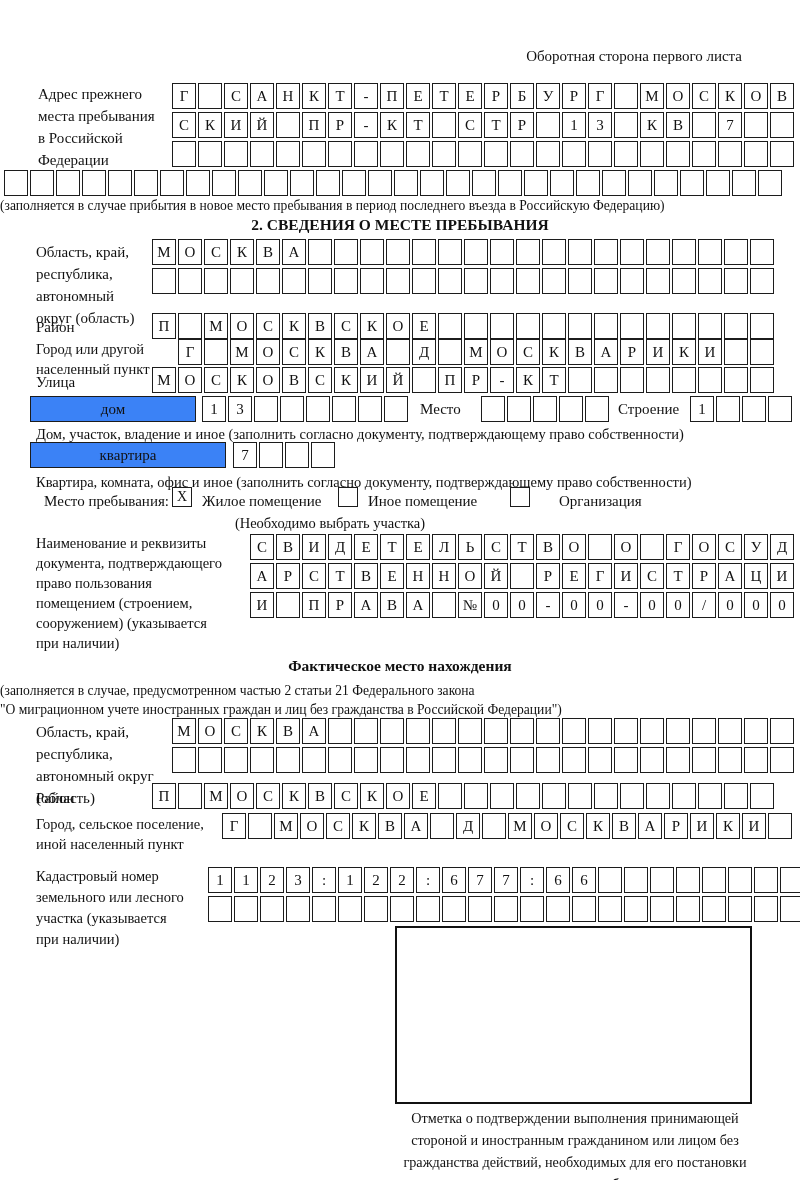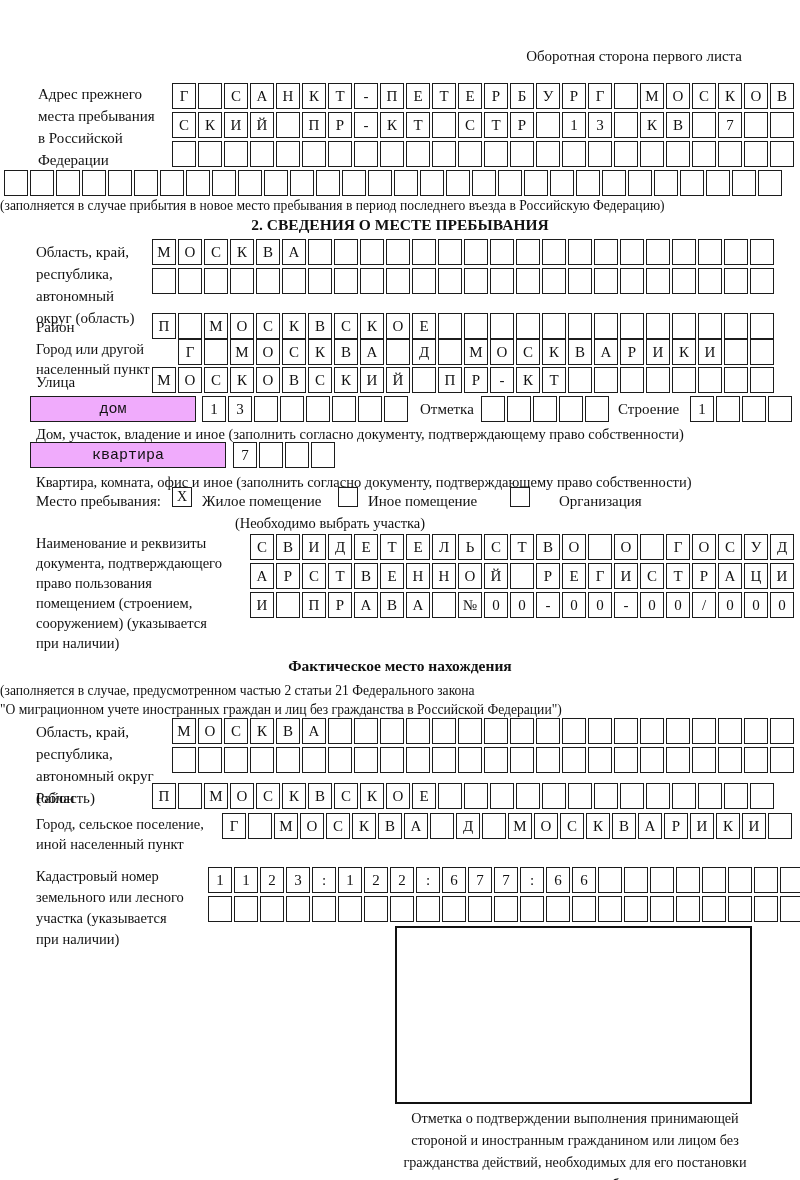--- a/index.html
+++ b/index.html
@@ -14,21 +14,21 @@
   .note{font-size:13.6px;width:100%;}
   .title{font-size:15.5px;font-weight:bold;text-align:center;width:100%;}
   .row{display:flex;}
   .cell{
     width:24px;height:26px;margin-right:2px;flex:0 0 auto;box-sizing:border-box;
     border:1.6px solid #1c1c1c;display:flex;align-items:center;justify-content:center;
     font-size:15px;font-family:"Liberation Serif", serif;background:#fff;
   }
   .widebox{
     box-sizing:border-box;border:1.6px solid #1c1c1c;height:26px;
-    display:flex;align-items:center;justify-content:center;font-size:15px;background:#f0abfc;font-family:Liberation Mono, monospace;
+    display:flex;align-items:center;justify-content:center;font-size:15px;background:#3b82f6;
   }
   .chk{
     width:20px;height:20px;box-sizing:border-box;border:1.6px solid #1c1c1c;
     display:flex;align-items:center;justify-content:center;font-size:14px;background:#fff;
   }
   .stamp{
     box-sizing:border-box;border:2px solid #111;background:#fff;
   }
   .footer{
     font-size:14.2px;line-height:22px;text-align:center;
@@ -306,21 +306,21 @@
   <div class="abs row" style="top:375px;left:202px;">
       <span class="cell">1</span>
       <span class="cell">3</span>
       <span class="cell"></span>
       <span class="cell"></span>
       <span class="cell"></span>
       <span class="cell"></span>
       <span class="cell"></span>
       <span class="cell"></span>
     </div>
-  <div class="abs lbl" style="top:377px;left:420px;">Отметка</div>
+  <div class="abs lbl" style="top:377px;left:420px;">Место</div>
   <div class="abs row" style="top:375px;left:481px;">
       <span class="cell"></span>
       <span class="cell"></span>
       <span class="cell"></span>
       <span class="cell"></span>
       <span class="cell"></span>
     </div>
   <div class="abs lbl" style="top:377px;left:618px;">Строение</div>
   <div class="abs row" style="top:375px;left:690px;">
       <span class="cell">1</span>
@@ -334,21 +334,21 @@
     <span>квартира</span>
   </div>
   <div class="abs row" style="top:421px;left:233px;">
       <span class="cell">7</span>
       <span class="cell"></span>
       <span class="cell"></span>
       <span class="cell"></span>
     </div>
   <div class="abs lbl-tight" style="top:451px;left:36px;">Квартира, комната, офис и иное (заполнить согласно документу, подтверждающему право собственности)</div>
 
-  <div class="abs lbl" style="top:469px;left:36px;">Место пребывания:</div>
+  <div class="abs lbl" style="top:469px;left:44px;">Место пребывания:</div>
   <div class="abs chk" style="top:466px;left:172px;">
     <span>X</span>
   </div>
   <div class="abs lbl" style="top:469px;left:202px;">Жилое помещение</div>
   <div class="abs chk" style="top:466px;left:338px;">
     <span></span>
   </div>
   <div class="abs lbl" style="top:469px;left:368px;">Иное помещение</div>
   <div class="abs chk" style="top:466px;left:510px;">
     <span></span>

